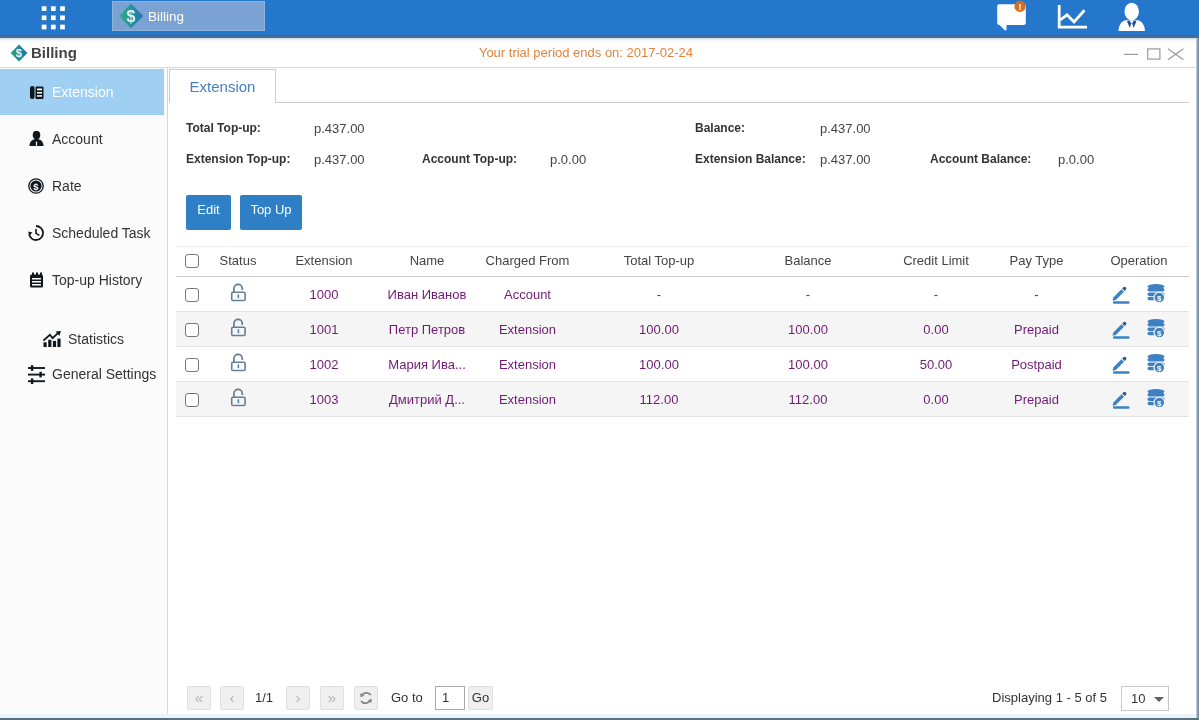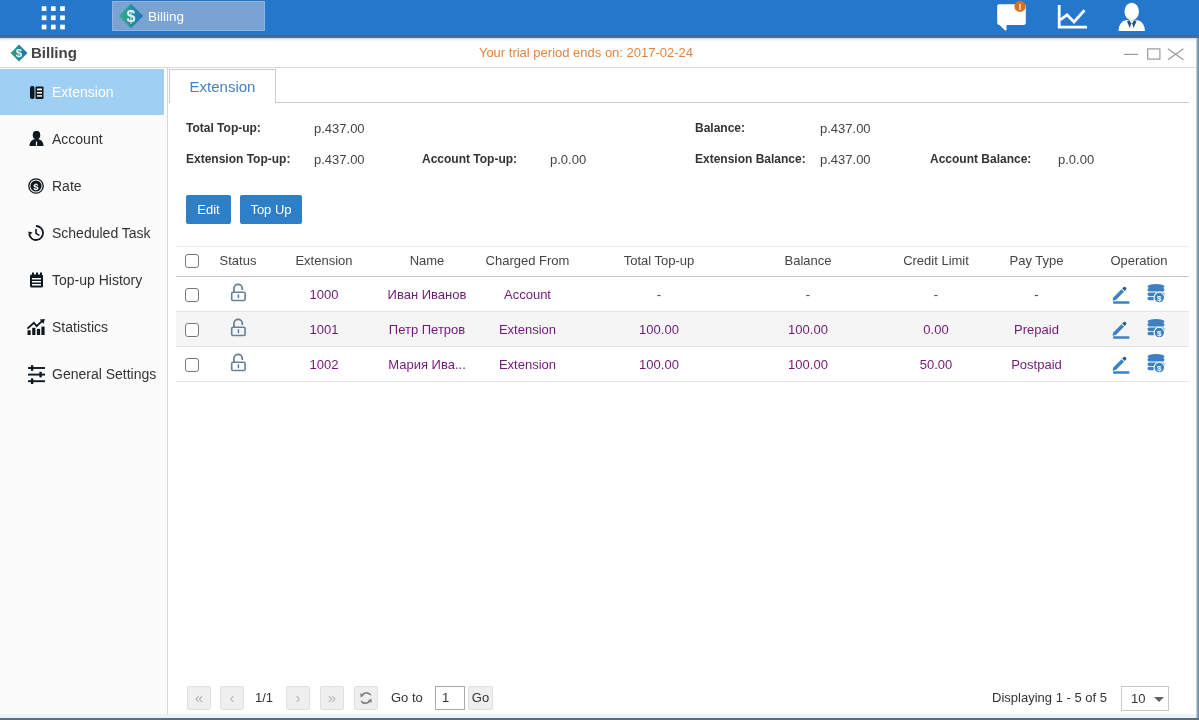--- a/index.html
+++ b/index.html
@@ -42,21 +42,21 @@
 
 #content { position:absolute; left:169px; top:68px; width:1027px; height:649px; background:#fff; }
 #tabline { position:absolute; left:106px; right:7px; top:34px; height:1px; background:#ccc; }
 #exttab { position:absolute; left:0; top:1px; width:107px; height:34px; background:#fff;
   border:1px solid #ccc; border-bottom:none; line-height:33px; text-align:center;
   font-size:15px; color:#4a80bd; }
 
 .slabel { position:absolute; font-size:12px; font-weight:bold; color:#333; }
 .sval { position:absolute; font-size:13px; color:#444; }
 
-.btn { position:absolute; top:127px; height:29px; background:#2e7fc6; color:#fff;
+.btn { position:absolute; top:127px; height:35px; background:#2e7fc6; color:#fff;
   font-size:13px; border-radius:2px; text-align:center; line-height:29px; }
 
 
 #tbl { position:absolute; left:7px; top:178px; width:1013px; }
 table { border-collapse:collapse; width:1013px; table-layout:fixed; }
 th { height:30px; font-size:13px; font-weight:normal; color:#444; padding-bottom:2px;
   border-top:1px solid #ededed; border-bottom:1px solid #c8c8c8; }
 td { height:35px; font-size:13px; color:#701a75; text-align:center; border-bottom:1px solid #e4e4e4; }
 tr.alt td { background:#f5f5f5; }
 .cb { width:14px; height:14px; border:1px solid #787878; border-radius:3px; background:#fff;
@@ -235,21 +235,21 @@
           <rect x="3" y="0.5" width="2" height="4" fill="#10181f"></rect>
           <rect x="7" y="0.5" width="2" height="4" fill="#10181f"></rect>
           <rect x="11" y="0.5" width="2" height="4" fill="#10181f"></rect>
           <rect x="3" y="6" width="9" height="1.5" fill="#fff"></rect>
           <rect x="3" y="9" width="9" height="1.5" fill="#fff"></rect>
           <rect x="3" y="12" width="9" height="1.5" fill="#fff"></rect>
         </svg>
       </span>
         <span class="stxt">Top-up History</span>
     </div>
-    <div class="sitem" style="top:236px;">
+    <div class="sitem" style="top:248px;padding-left:16px;">
       <span class="sicon">
         <svg width="18" height="16" viewBox="0 0 18 16">
           <rect x="0.5" y="11.3" width="3.2" height="4.7" fill="#10181f"></rect>
           <rect x="5.2" y="8.8" width="3.2" height="7.2" fill="#10181f"></rect>
           <rect x="9.9" y="9.9" width="3.2" height="6.1" fill="#10181f"></rect>
           <rect x="14.4" y="7.6" width="3.2" height="8.4" fill="#10181f"></rect>
           <path d="M0.4,9.7 L6.9,3.8 L9.6,7.1 L15.5,1.6" fill="none" stroke="#10181f" stroke-width="1.8"></path>
           <path d="M12.7,0.5 L17.9,0 L16.4,4.9 z" fill="#10181f"></path>
         </svg>
       </span>
@@ -361,20 +361,36 @@
               <td>Мария Ива...</td>
               <td>Extension</td>
               <td>100.00</td>
               <td>100.00</td>
               <td>50.00</td>
           <td>Postpaid</td>
               <td><svg width="66" height="22" style="vertical-align:middle;">
                   <use href="#opic"></use>
                 </svg></td>
         </tr>
+        <tr class="alt">
+          <td><span class="cb"></span></td>
+          <td><svg width="17" height="19">
+                  <use href="#unlockic"></use>
+                </svg></td>
+          <td>1003</td>
+              <td>Дмитрий Д...</td>
+              <td>Extension</td>
+              <td>112.00</td>
+              <td>112.00</td>
+              <td>0.00</td>
+          <td>Prepaid</td>
+              <td><svg width="66" height="22" style="vertical-align:middle;">
+                  <use href="#opic"></use>
+                </svg></td>
+        </tr>
       </tbody>
         </table>
     </div>
 
     <div id="pager">
       <div class="pbtn" style="left:18px;">«</div>
       <div class="pbtn" style="left:51px;">‹</div>
       <span class="ptxt" style="left:86px;">1/1</span>
       <div class="pbtn" style="left:117px;">›</div>
       <div class="pbtn" style="left:151px;">»</div>

